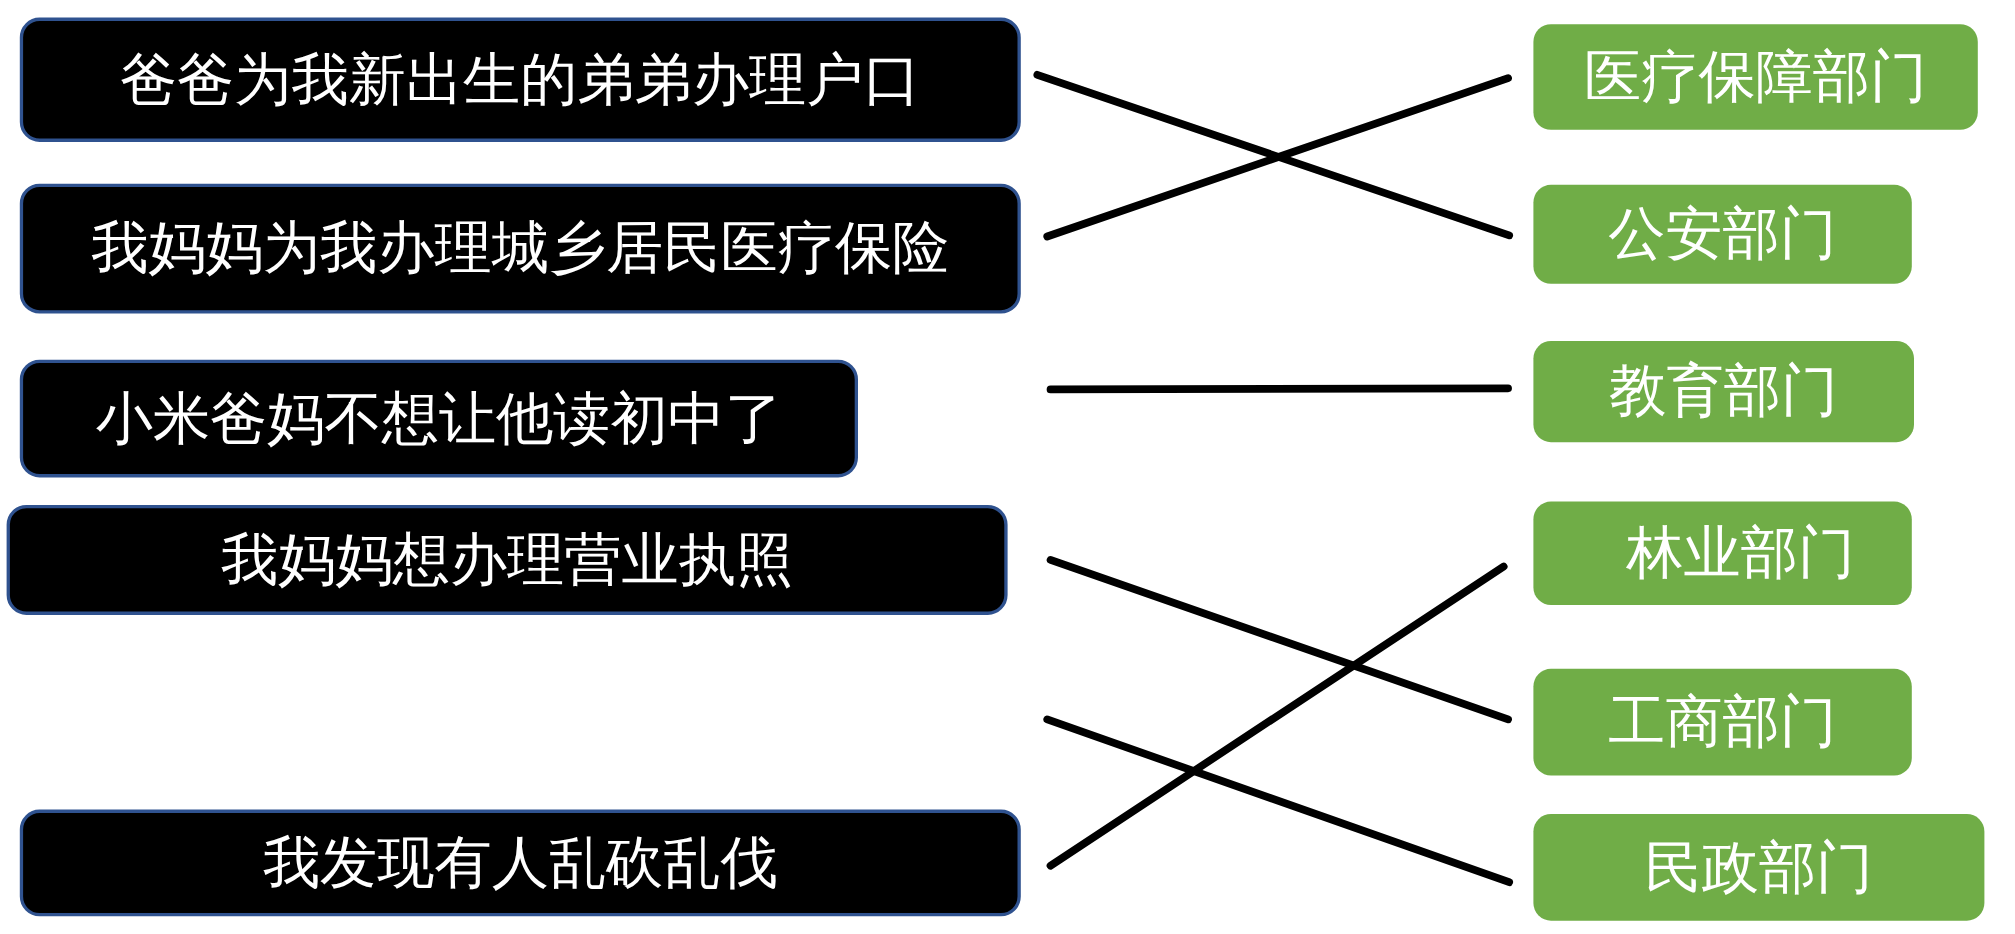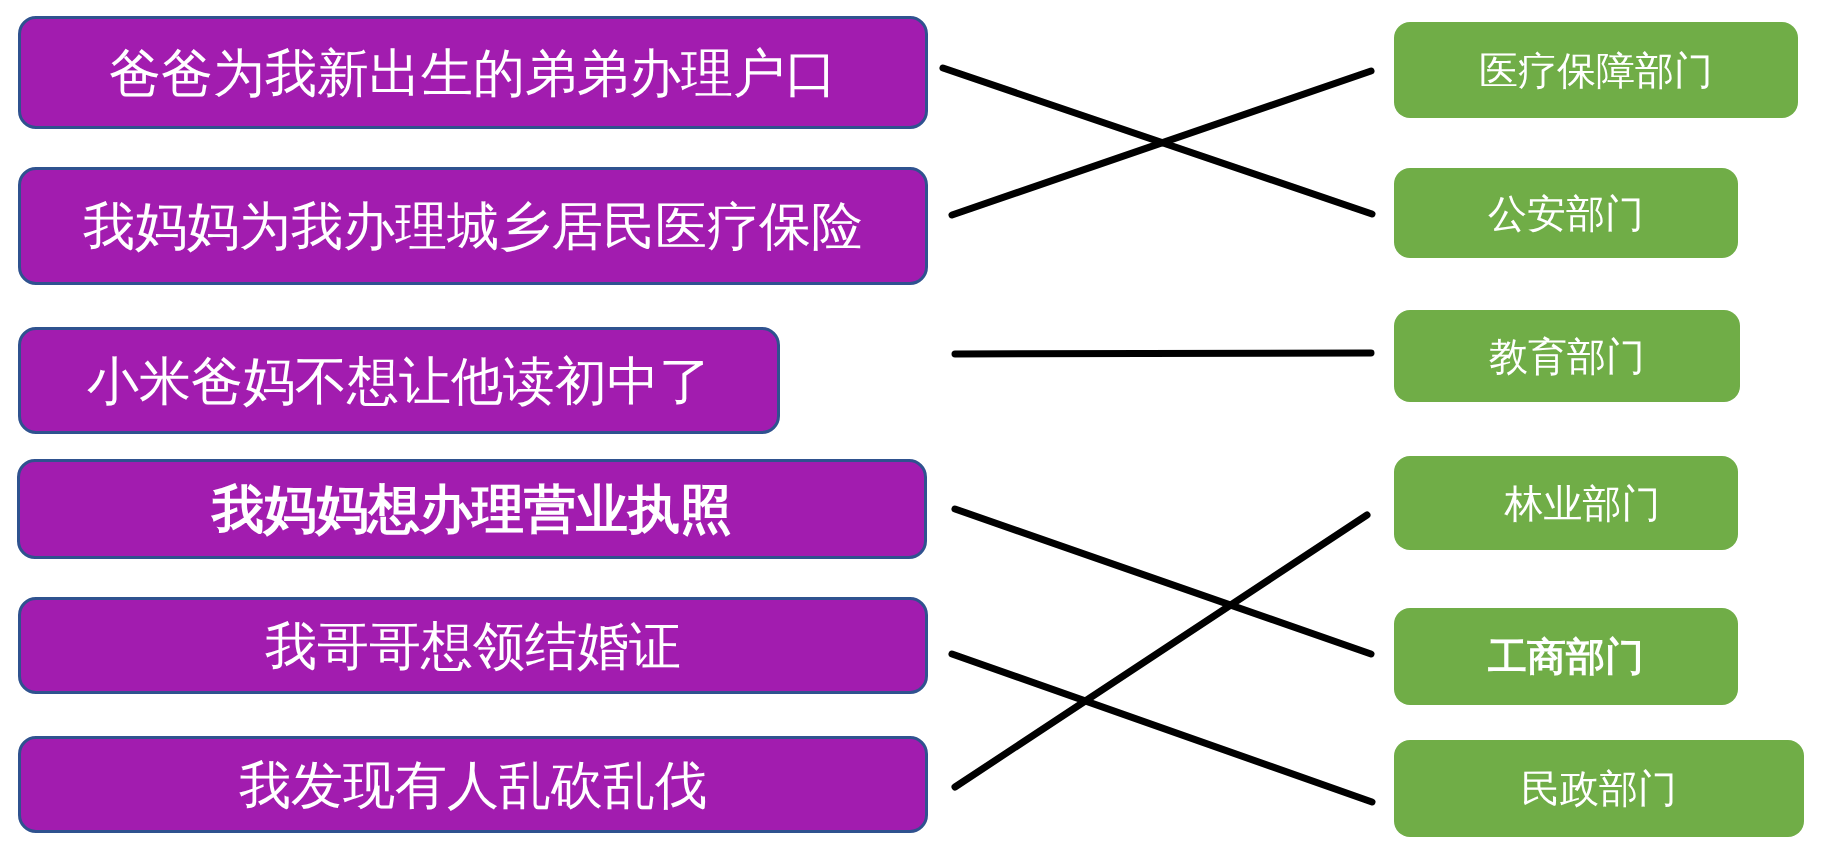--- a/index.html
+++ b/index.html
@@ -22,29 +22,29 @@
     box-sizing: border-box;
     display: flex;
     align-items: center;
     justify-content: center;
     color: #ffffff;
     text-align: center;
     white-space: nowrap;
     line-height: 1;
   }
   .left-box {
-    background: #a21caf;
+    background: #000000;
     border: 3px solid #2F528F;
     border-radius: 18px;
     font-size: 52px;
   }
   .right-box {
     background: #70AD47;
     border-radius: 16px;
-    font-size: 39px;
+    font-size: 52px;
   }
 </style>
 </head>
 <body>
 
 <div class="canvas">
 
   <svg class="connector-svg" id="connector-svg" viewBox="0 0 1832 849">
       <line x1="943" y1="68" x2="1372" y2="214" stroke="#000000" stroke-width="7" stroke-linecap="round"></line>
       <line x1="952" y1="215" x2="1371" y2="71" stroke="#000000" stroke-width="7" stroke-linecap="round"></line>
@@ -56,42 +56,39 @@
 
   <div class="box left-box" style="left:18px; top:16px;  width:910px; height:113px;">
     <span>爸爸为我新出生的弟弟办理户口</span>
   </div>
   <div class="box left-box" style="left:18px; top:167px; width:910px; height:118px;">
     <span>我妈妈为我办理城乡居民医疗保险</span>
   </div>
   <div class="box left-box" style="left:18px; top:327px; width:762px; height:107px;">
     <span>小米爸妈不想让他读初中了</span>
   </div>
-  <div class="box left-box" style="left:17px; top:459px; width:910px; height:100px;font-weight:bold;">
+  <div class="box left-box" style="left:6px; top:459px; width:910px; height:100px;">
     <span>我妈妈想办理营业执照</span>
-  </div>
-  <div class="box left-box" style="left:18px; top:597px; width:910px; height:97px;">
-    <span>我哥哥想领结婚证</span>
   </div>
   <div class="box left-box" style="left:18px; top:736px; width:910px; height:97px;">
     <span>我发现有人乱砍乱伐</span>
   </div>
 
   <div class="box right-box" style="left:1394px; top:22px;  width:404px; height:96px;">
     <span>医疗保障部门</span>
   </div>
   <div class="box right-box" style="left:1394px; top:168px; width:344px; height:90px;">
     <span>公安部门</span>
   </div>
   <div class="box right-box" style="left:1394px; top:310px; width:346px; height:92px;">
     <span>教育部门</span>
   </div>
   <div class="box right-box" style="left:1394px; top:456px; width:344px; height:94px;padding-left:33px;">
     <span>林业部门</span>
   </div>
-  <div class="box right-box" style="left:1394px; top:608px; width:344px; height:97px;font-weight:bold;">
+  <div class="box right-box" style="left:1394px; top:608px; width:344px; height:97px;">
     <span>工商部门</span>
   </div>
   <div class="box right-box" style="left:1394px; top:740px; width:410px; height:97px;align-items:center;">
     <span>民政部门</span>
   </div>
 
 </div>
 
 </body></html>

